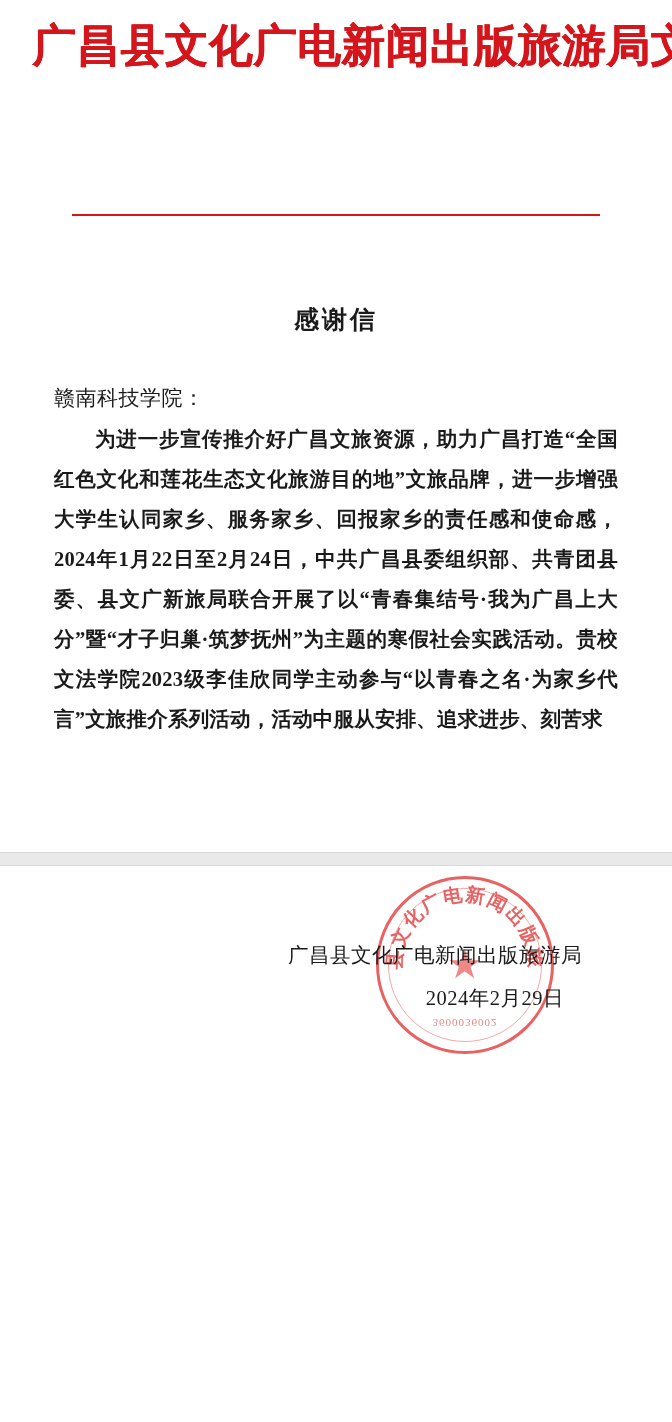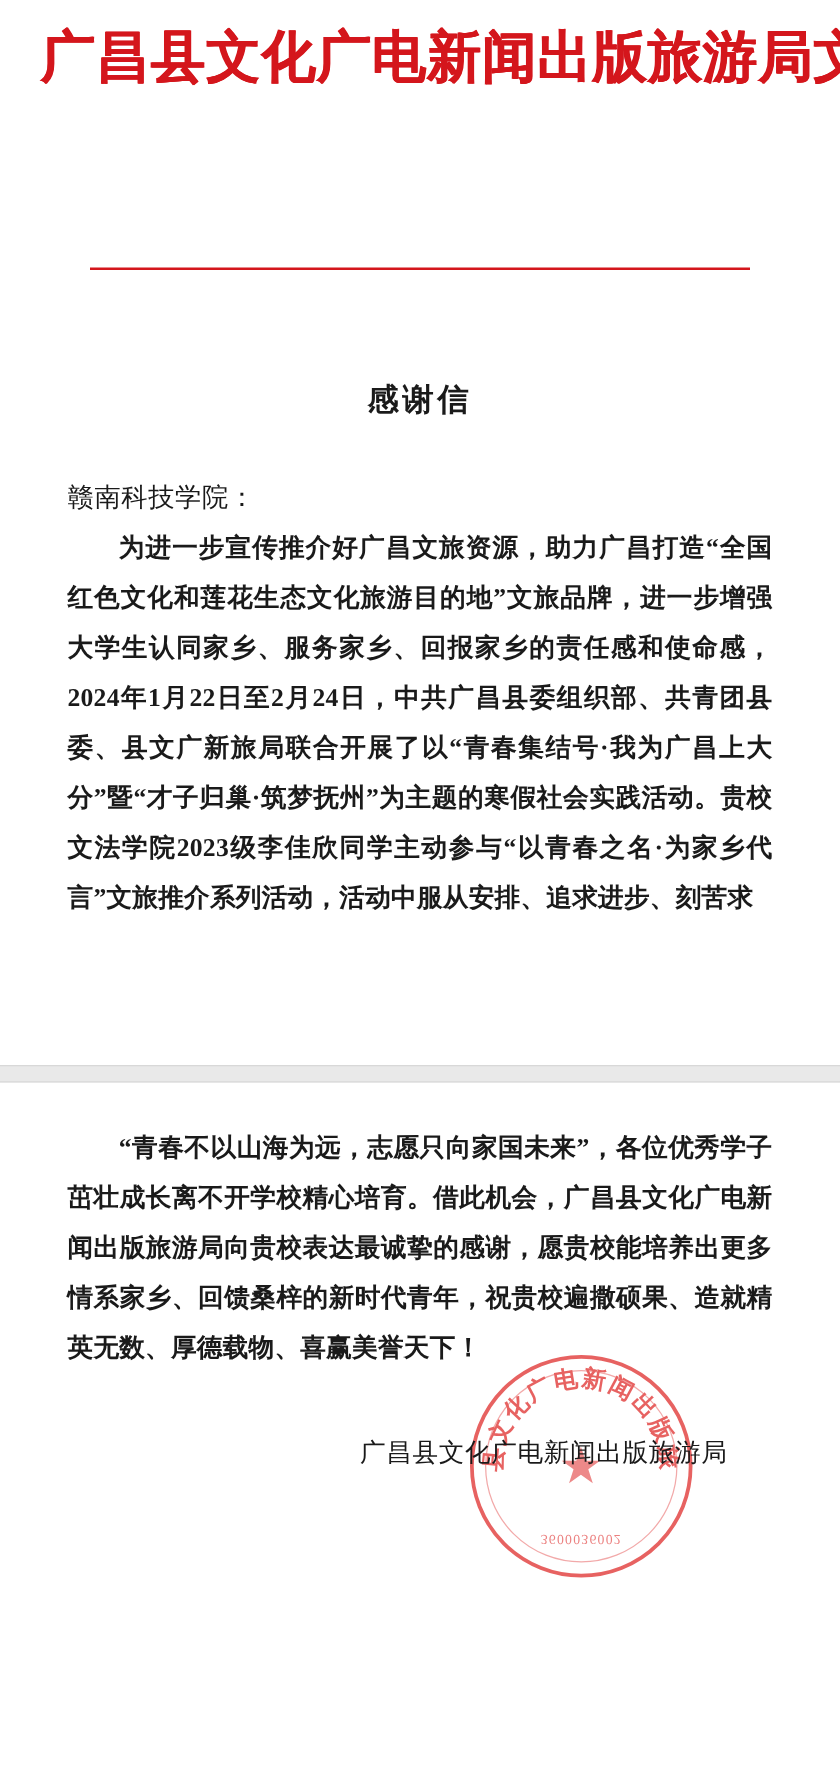--- a/index.html
+++ b/index.html
@@ -166,34 +166,34 @@
 
   <div class="salutation">赣南科技学院：</div>
 
   <div class="para">为进一步宣传推介好广昌文旅资源，助力广昌打造“全国红色文化和莲花生态文化旅游目的地”文旅品牌，进一步增强大学生认同家乡、服务家乡、回报家乡的责任感和使命感，2024年1月22日至2月24日，中共广昌县委组织部、共青团县委、县文广新旅局联合开展了以“青春集结号·我为广昌上大分”暨“才子归巢·筑梦抚州”为主题的寒假社会实践活动。贵校文法学院2023级李佳欣同学主动参与“以青春之名·为家乡代言”文旅推介系列活动，活动中服从安排、追求进步、刻苦求</div>
 
   <div class="seam" style="top: 852px;"></div>
 
   <div style="height: 152px;"></div>
 
 
-  <div class="para">“青春不以山海为远，志愿只向家国未来”，各位优秀学子茁壮成长离不开学校精心培育。借此机会，广昌县文化广电新闻出版旅游局向贵校表达最诚挚的感谢，愿贵校能培养出更多情系家乡、回馈桑梓的新时代青年，祝贵校遍撒硕果、造就精英无数、厚德载物、喜赢美誉天下！</div>
 
   <div class="sign-block">
 
     <div class="seal">
       <div class="seal-inner"></div>
       <svg class="seal-svg" viewBox="0 0 172 172">
         <defs>
           <path id="sealArc" d="M 22,86 A 64,64 0 0 1 150,86"></path>
         </defs>
         <text>
           <textPath href="#sealArc" startOffset="50%" text-anchor="middle">广昌县文化广电新闻出版旅游局</textPath>
         </text>
       </svg>
       <div class="seal-star">★</div>
       <div class="seal-bottom">3600036002</div>
     </div>
 
     <div class="sign-line">广昌县文化广电新闻出版旅游局</div>
+    <div class="sign-line sign-date">2024年2月29日</div>
   </div>
 
 </div>
 
 </body></html>

